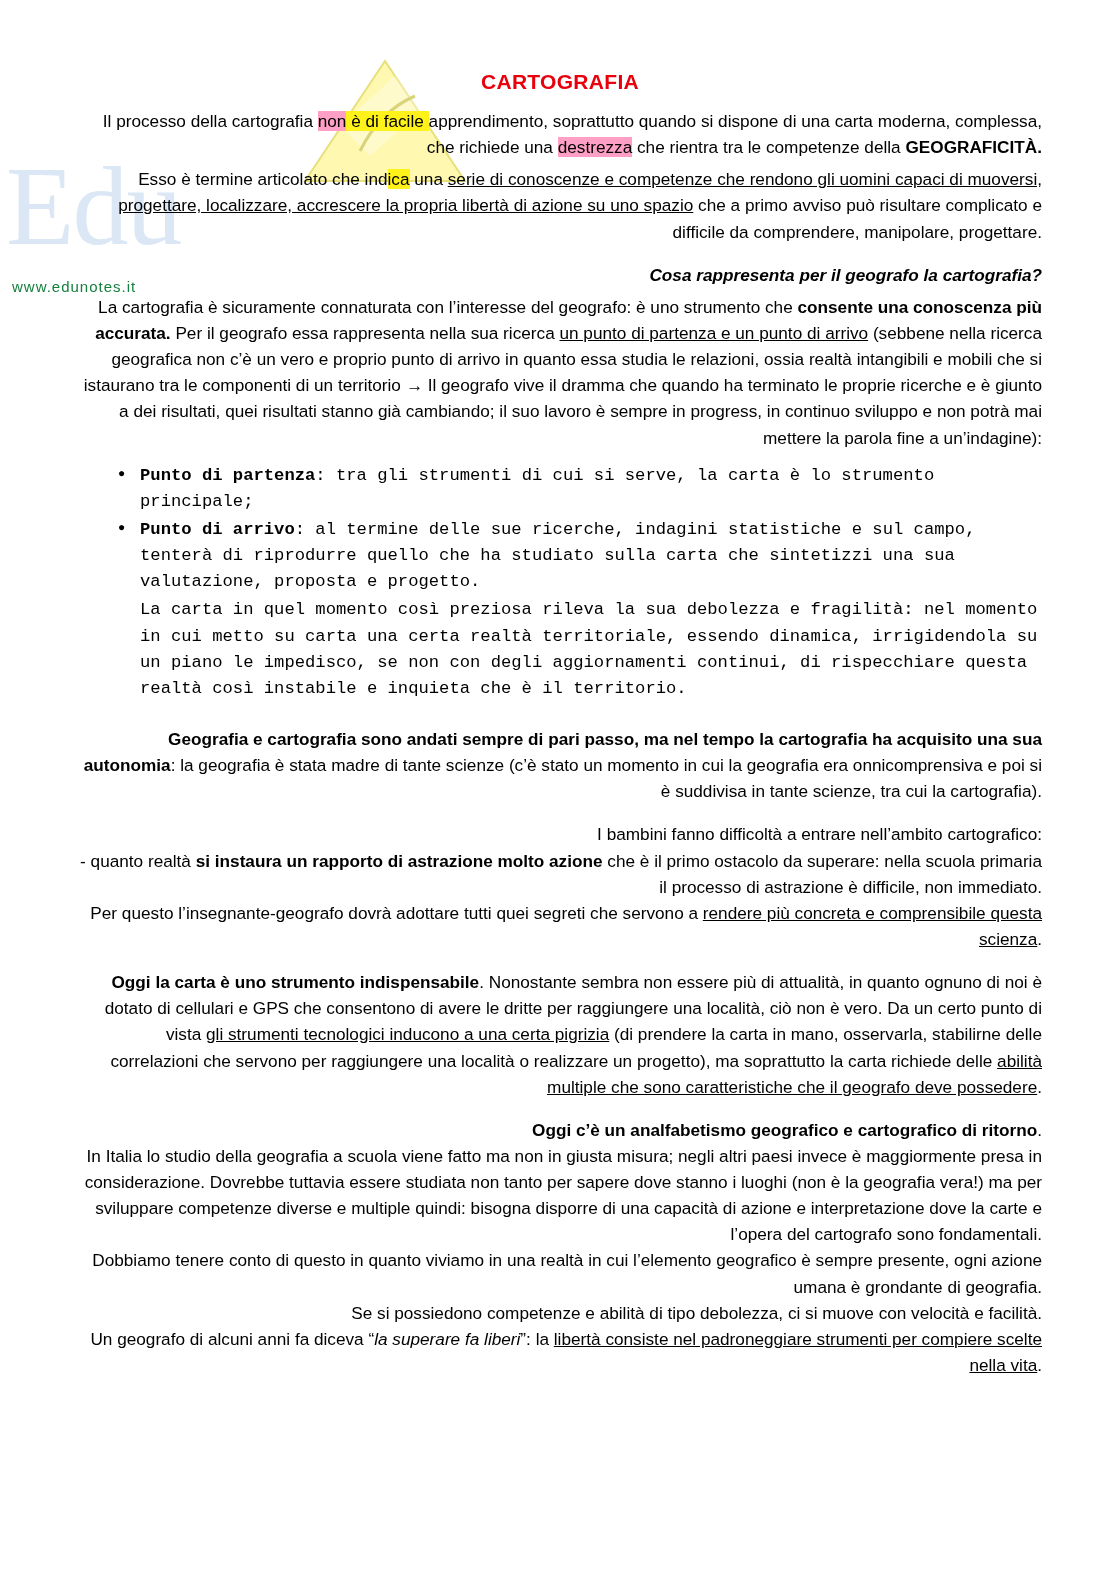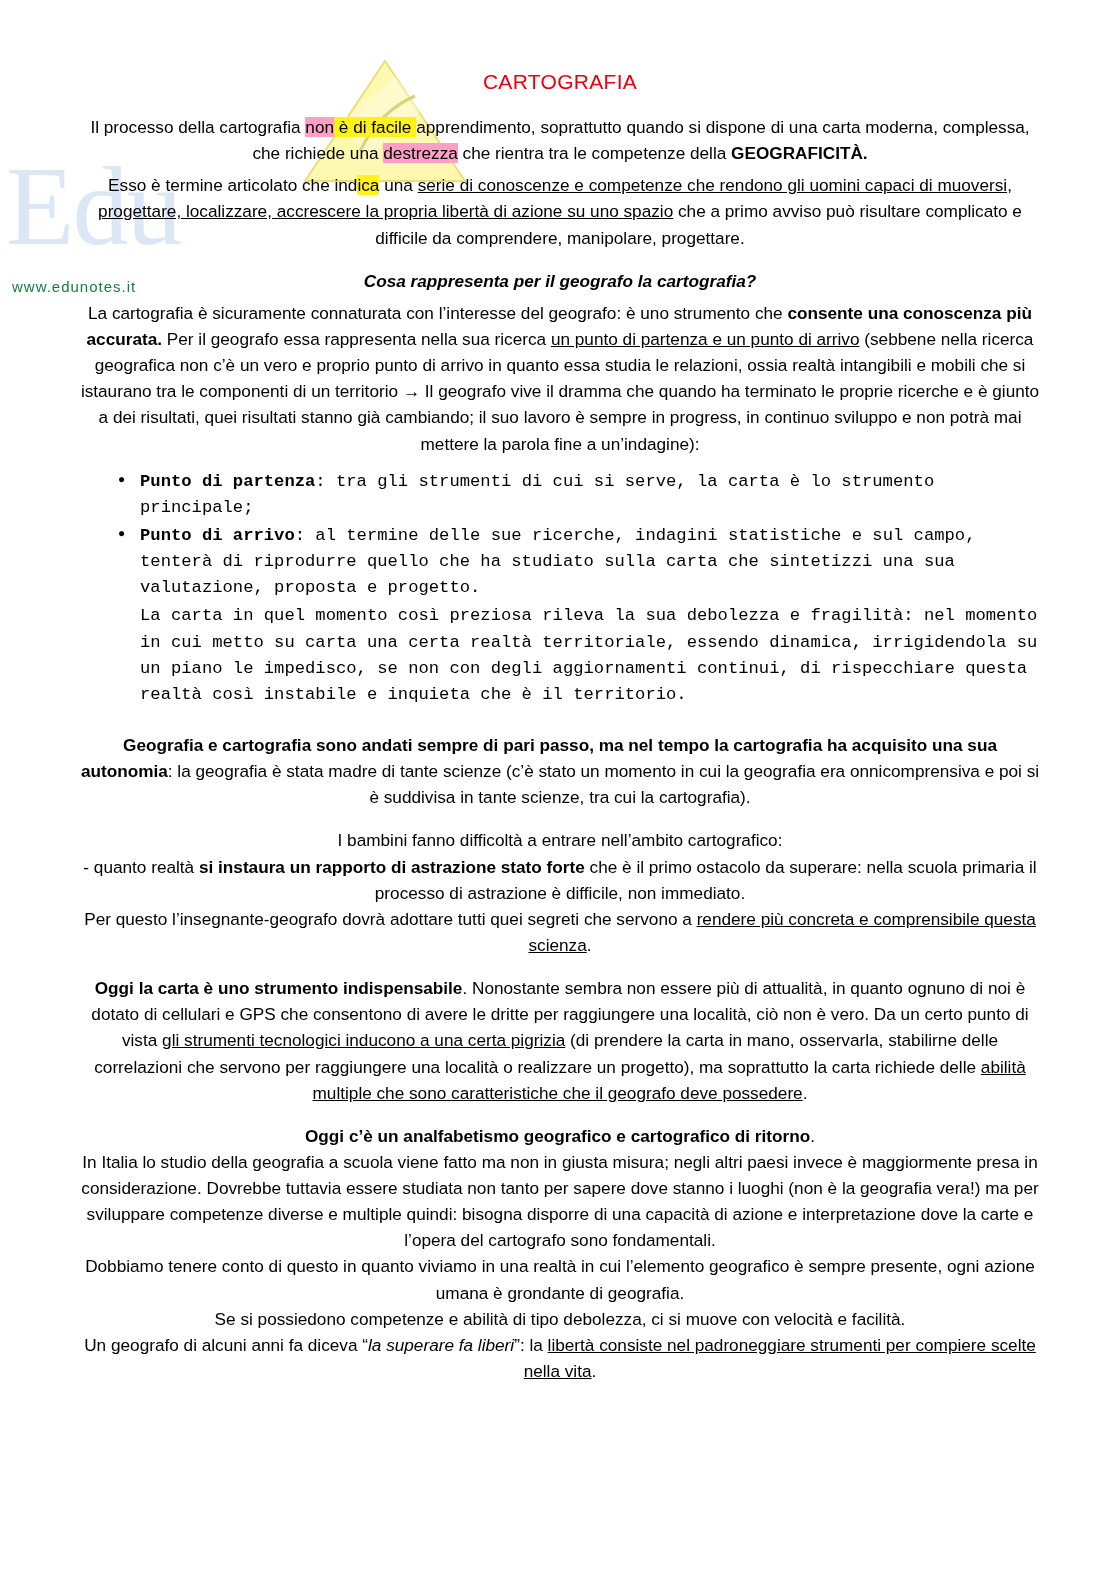--- a/index.html
+++ b/index.html
@@ -61,31 +61,31 @@
   }
 
   .content {
     position: relative;
     z-index: 2;
   }
 
   h1.doc-title {
     color: #e8000d;
     font-size: 21px;
-    font-weight: normal;
+    font-weight: bold;
     text-align: center;
-    margin: 14px 0 20px 0;
+    margin: 14px 0 14px 0;
     letter-spacing: 0.3px;
   }
 
   p {
     margin: 0 0 0 0;
     font-size: 17.2px;
     line-height: 1.52;
-    text-align: center;
+    text-align: right;
   }
   .gap { margin-bottom: 17px; }
   .gap-sm { margin-bottom: 6px; }
 
   b, strong { font-weight: bold; }
   .u { text-decoration: underline; }
   .i { font-style: italic; }
   .bi { font-weight: bold; font-style: italic; }
 
   
@@ -150,21 +150,21 @@
     <ul class="bullets">
       <li><b>Punto di partenza</b><span>: tra gli strumenti di cui si serve, la carta è lo strumento principale;</span></li>
       <li><b>Punto di arrivo</b><span>: al termine delle sue ricerche, indagini statistiche e sul campo, tenterà di riprodurre quello che ha studiato sulla carta che sintetizzi una sua valutazione, proposta e progetto.</span>
         <div class="sub-para">La carta in quel momento così preziosa rileva la sua debolezza e fragilità: nel momento in cui metto su carta una certa realtà territoriale, essendo dinamica, irrigidendola su un piano le impedisco, se non con degli aggiornamenti continui, di rispecchiare questa realtà così instabile e inquieta che è il territorio.</div>
       </li>
     </ul>
 
     <p style="margin-top:24px;" class="gap"><b>Geografia e cartografia sono andati sempre di pari passo</b><b>, ma nel tempo la cartografia ha acquisito una sua autonomia</b><span>: la geografia è stata madre di tante scienze (c’è stato un momento in cui la geografia era onnicomprensiva e poi si è suddivisa in tante scienze, tra cui la cartografia).</span></p>
 
     <p>I bambini fanno difficoltà a entrare nell’ambito cartografico:</p>
-    <p><span>- quanto realtà </span><b>si instaura un rapporto di astrazione stato forte</b><span> che è il primo ostacolo da superare: nella scuola primaria il processo di astrazione è difficile, non immediato.</span></p>
+    <p><span>- quanto realtà </span><b>si instaura un rapporto di astrazione molto azione</b><span> che è il primo ostacolo da superare: nella scuola primaria il processo di astrazione è difficile, non immediato.</span></p>
     <p class="gap"><span>Per questo l’insegnante-geografo dovrà adottare tutti quei segreti che servono a </span><span class="u">rendere più concreta e comprensibile questa scienza</span><span>.</span></p>
 
     <p class="gap"><b>Oggi la carta è uno strumento indispensabile</b><span>. Nonostante sembra non essere più di attualità, in quanto ognuno di noi è dotato di cellulari e GPS che consentono di avere le dritte per raggiungere una località, ciò non è vero. Da un certo punto di vista </span><span class="u">gli strumenti tecnologici inducono a una certa pigrizia</span><span> (di prendere la carta in mano, osservarla, stabilirne delle correlazioni che servono per raggiungere una località o realizzare un progetto), ma soprattutto la carta richiede delle </span><span class="u">abilità multiple che sono caratteristiche che il geografo deve possedere</span><span>.</span></p>
 
     <p><b>Oggi c’è un analfabetismo geografico e cartografico di ritorno</b><span>.</span></p>
     <p>In Italia lo studio della geografia a scuola viene fatto ma non in giusta misura; negli altri paesi invece è maggiormente presa in considerazione. Dovrebbe tuttavia essere studiata non tanto per sapere dove stanno i luoghi (non è la geografia vera!) ma per sviluppare competenze diverse e multiple quindi: bisogna disporre di una capacità di azione e interpretazione dove la carte e l’opera del cartografo sono fondamentali.</p>
     <p>Dobbiamo tenere conto di questo in quanto viviamo in una realtà in cui l’elemento geografico è sempre presente, ogni azione umana è grondante di geografia.</p>
     <p>Se si possiedono competenze e abilità di tipo debolezza, ci si muove con velocità e facilità.</p>
     <p><span>Un geografo di alcuni anni fa diceva “</span><span class="i">la superare fa liberi</span><span>”: la </span><span class="u">libertà consiste nel padroneggiare strumenti per compiere scelte nella vita</span><span>.</span></p>
 

